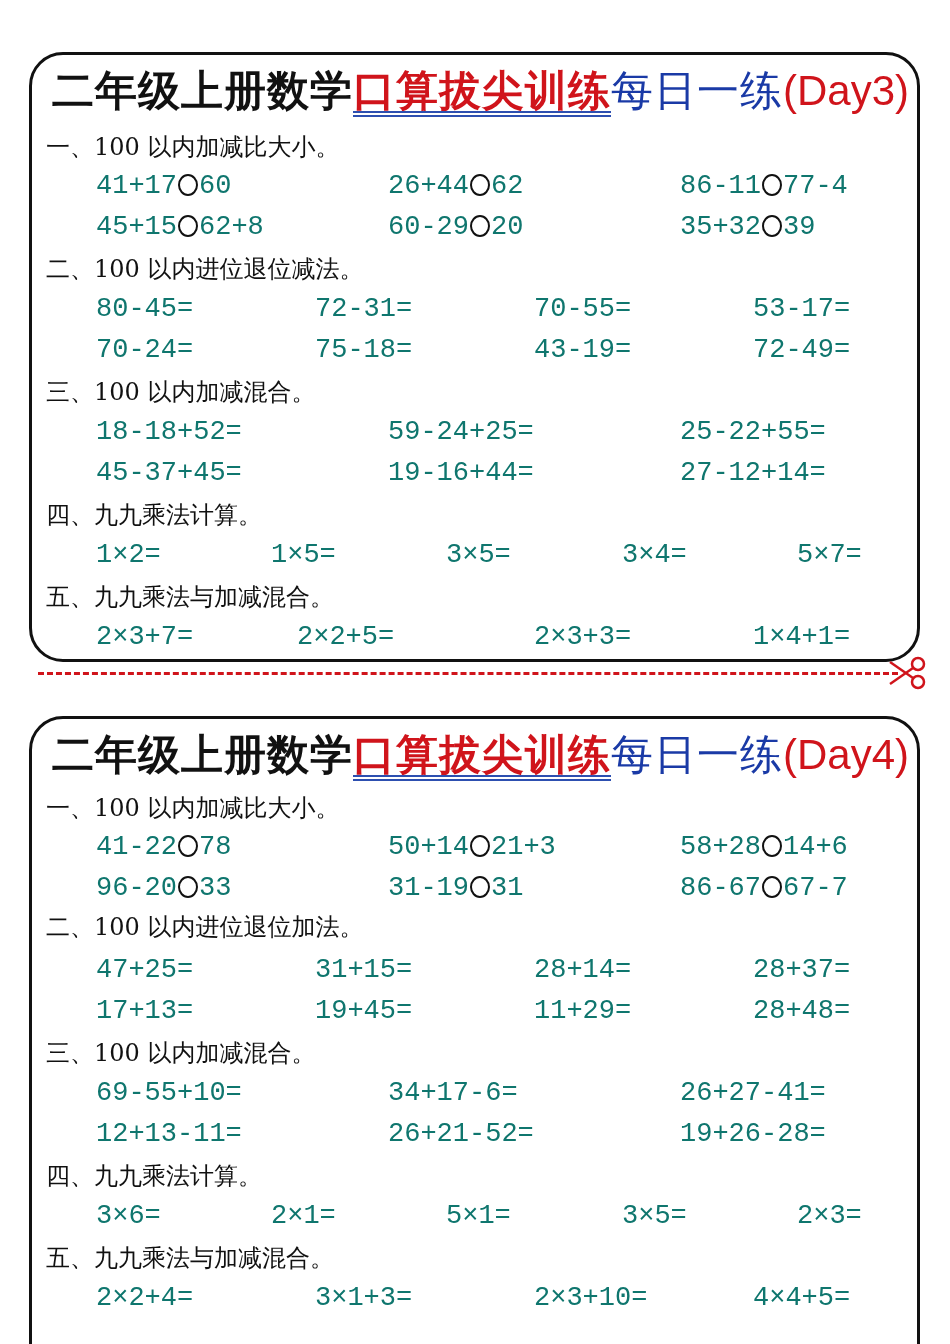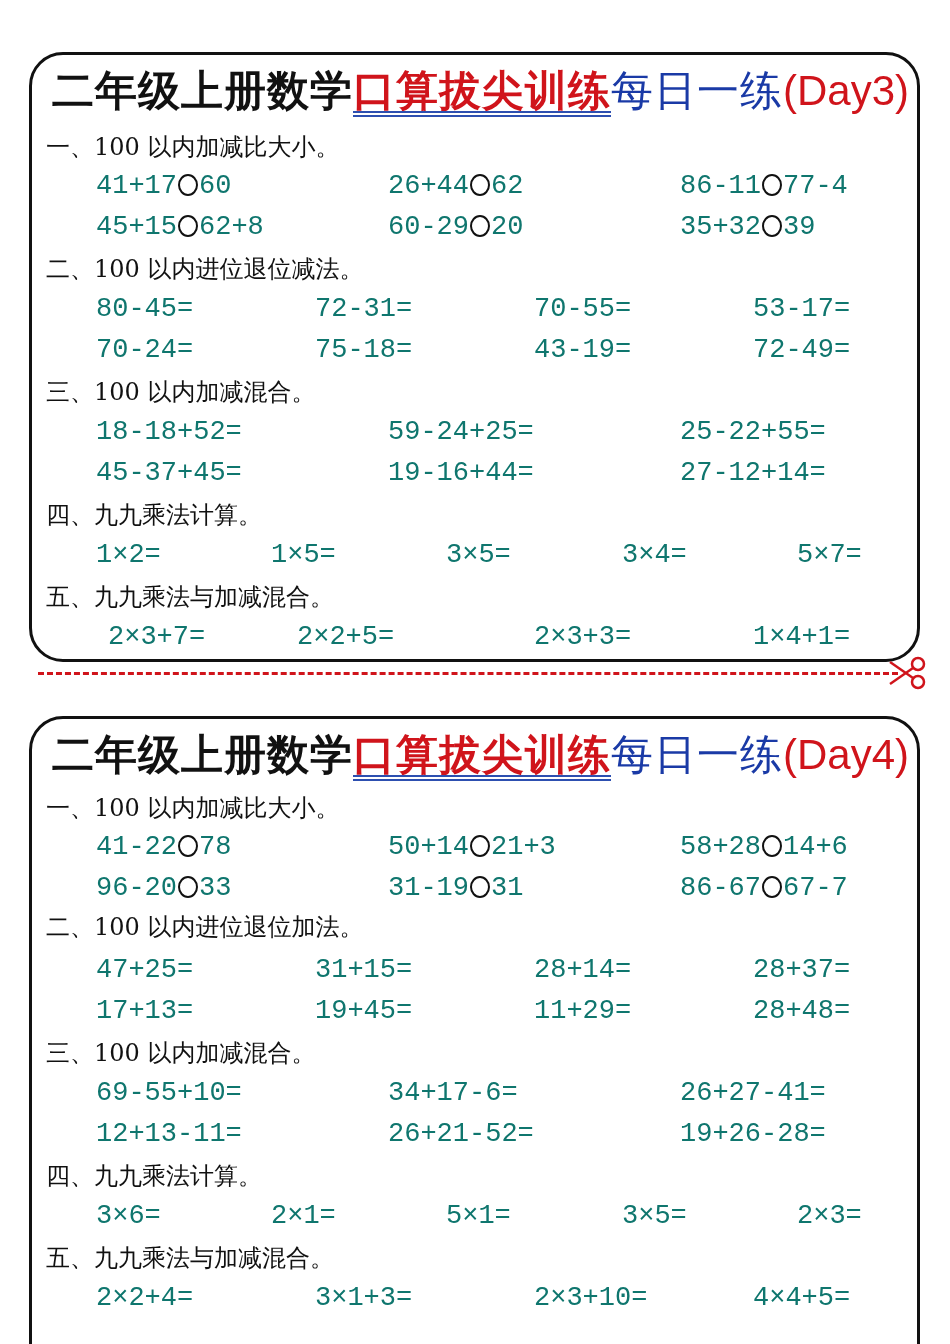--- a/index.html
+++ b/index.html
@@ -93,21 +93,21 @@
   <div class="row" style="top:485px">
     <span class="prob" style="left:64px">1×2=</span>
     <span class="prob" style="left:239px">1×5=</span>
     <span class="prob" style="left:414px">3×5=</span>
     <span class="prob" style="left:590px">3×4=</span>
     <span class="prob" style="left:765px">5×7=</span>
   </div>
 
   <div class="section-head" style="top:526px">五、九九乘法与加减混合。</div>
   <div class="row" style="top:567px">
-    <span class="prob" style="left:76px">2×3+7=</span>
+    <span class="prob" style="left:64px">2×3+7=</span>
     <span class="prob" style="left:265px">2×2+5=</span>
     <span class="prob" style="left:502px">2×3+3=</span>
     <span class="prob" style="left:721px">1×4+1=</span>
   </div>
 </div>
 
 <div class="cutline"></div>
 <svg class="scissors" viewBox="0 0 40 34">
   <g fill="none" stroke="#d0141b" stroke-width="2.5">
     <circle cx="30" cy="8" r="6"></circle>

